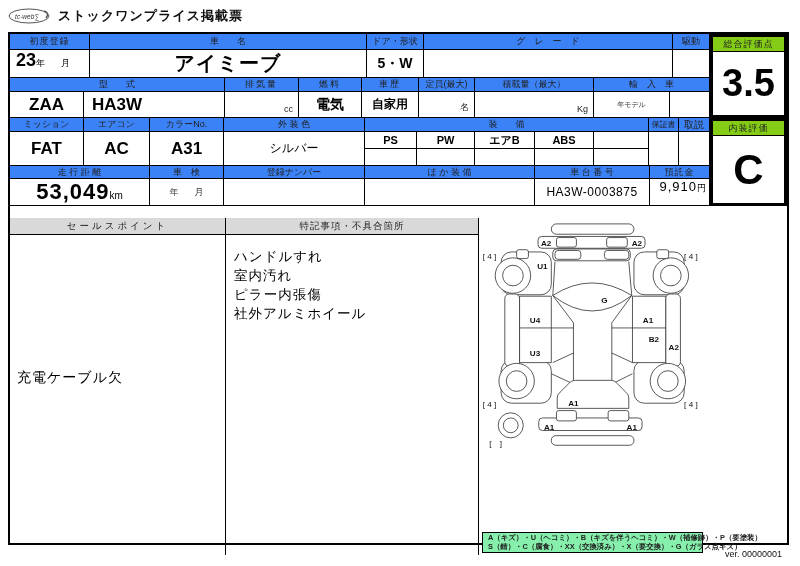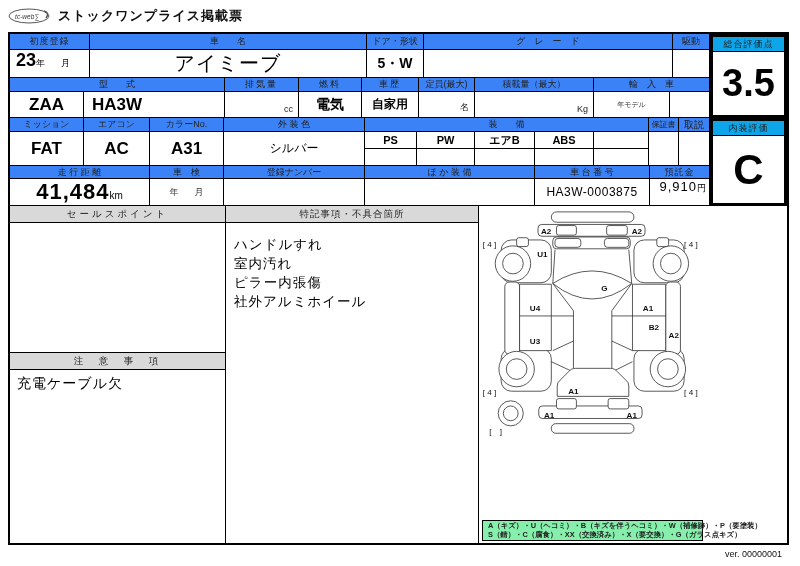--- a/index.html
+++ b/index.html
@@ -11,21 +11,21 @@
   .form { position:absolute; left:8px; top:32px; width:781px; height:513px; border:2px solid #000; background:#fff; }
 
   .trow { display:flex; width:700px; }
   .cell { border-right:1px solid #000; border-bottom:1px solid #000; display:flex; align-items:center; justify-content:center; overflow:hidden; }
   .hdr  { background:#3b82f6; font-size:9px; color:#222; }
   .ls1{letter-spacing:1px}.ls2{letter-spacing:2px}
 
   .h16{height:16px}.h28{height:28px}.h14{height:14px}.h26{height:26px}.h34{height:34px}.h13{height:13px}.h27{height:27px}.h17{height:17px}
 
   .v-big { font-size:17px; font-weight:600; }
-  .v-name { font-size:20px; font-weight:normal; letter-spacing:1px; }
+  .v-name { font-size:20px; font-weight:bold; letter-spacing:1px; }
   .v-door { font-size:14px; font-weight:bold; }
   .v-fuel { font-size:14px; font-weight:bold; }
   .v-hist { font-size:12px; font-weight:bold; }
   .v-sm   { font-size:11px; font-weight:600; }
   .v-color{ font-size:12px; }
   .unit-br { justify-content:flex-end; align-items:flex-end; font-size:9px; color:#222; padding:13px 5px 3px 0; }
   .tiny { font-size:7px; color:#333; }
 
   .regcell { align-items:baseline; justify-content:flex-start; padding-left:6px; }
   .regcell .big { font-size:18px; font-weight:bold; }
@@ -38,26 +38,26 @@
   .deposit { justify-content:flex-end; align-items:baseline; padding-right:3px; }
   .deposit .big { font-size:13px; letter-spacing:1px; }
   .deposit .u { font-size:9px; }
 
   .equip-group { display:flex; flex-direction:column; width:284px; }
   .equip-row { display:flex; height:17px; }
 
   .eval { position:absolute; left:700px; width:77px; border:3px solid #000; background:#fff; display:flex; flex-direction:column; }
   .eval-score { top:0; height:84px; }
   .eval-int { top:84px; height:88px; }
-  .elabel { height:15px; background:#0ea5e9; border-bottom:1px solid #000; font-size:9px; display:flex; align-items:center; justify-content:center; letter-spacing:1px; color:#222; flex:none; }
+  .elabel { height:15px; background:#84cc16; border-bottom:1px solid #000; font-size:9px; display:flex; align-items:center; justify-content:center; letter-spacing:1px; color:#222; flex:none; }
   .ebig { flex:1; display:flex; align-items:center; justify-content:center; font-weight:bold; }
   .eval-score .ebig { font-size:38px; }
   .eval-int .ebig { font-size:42px; }
 
-  .bodyrow { display:flex; height:337px; width:697px; }
+  .bodyrow { display:flex; height:337px; width:697px;margin-top:12px; }
   .col-left { width:216px; border-right:1px solid #000; display:flex; flex-direction:column; }
   .col-mid { width:253px; border-right:1px solid #000; display:flex; flex-direction:column; }
   .col-right { flex:1; position:relative; }
   .sec-hdr { background:#d9d9d9; border-bottom:1px solid #000; font-size:9.5px; letter-spacing:3px; color:#222; display:flex; align-items:center; justify-content:center; flex:none; }
   .sp-body { flex:none; height:129px; padding:4px 6px; font-size:13px; }
   .note-hdr { border-top:1px solid #000; height:18px; }
   .note-body { flex:1; padding:5px 7px; font-size:14px; letter-spacing:1px; }
   .rem-list { padding:12px 8px; }
   .rem-item { font-size:13.5px; line-height:19px; letter-spacing:1px; }
 
@@ -166,21 +166,21 @@
     <div class="cell hdr" style="width:140px">走 行 距 離</div>
     <div class="cell hdr" style="width:74px">車　検</div>
     <div class="cell hdr" style="width:141px">登録ナンバー</div>
     <div class="cell hdr" style="width:170px">ほ か 装 備</div>
     <div class="cell hdr" style="width:115px">車 台 番 号</div>
     <div class="cell hdr ls1" style="width:60px">預託金</div>
   </div>
 
   <div class="trow h27">
     <div class="cell mileage" style="width:140px">
-      <span class="big">41,484</span>
+      <span class="big">53,049</span>
       <span class="u">km</span>
     </div>
     <div class="cell" style="width:74px;font-size:9px;color:#333;gap:16px">
       <span>年</span>
       <span>月</span>
     </div>
     <div class="cell" style="width:141px"></div>
     <div class="cell" style="width:170px"></div>
     <div class="cell" style="width:115px;font-size:12px;letter-spacing:0.5px">HA3W-0003875</div>
     <div class="cell deposit" style="width:60px">
@@ -195,21 +195,20 @@
   </div>
   <div class="eval eval-int">
     <div class="elabel">内装評価</div>
     <div class="ebig">C</div>
   </div>
 
   <div class="bodyrow">
     <div class="col-left">
       <div class="sec-hdr h17">セールスポイント</div>
       <div class="sp-body"></div>
-      <div class="sec-hdr note-hdr">注　意　事　項</div>
       <div class="note-body">充電ケーブル欠</div>
     </div>
     <div class="col-mid">
       <div class="sec-hdr h17" style="letter-spacing:1px">特記事項・不具合箇所</div>
       <div class="rem-list">
         <div class="rem-item">ハンドルすれ</div>
         <div class="rem-item">室内汚れ</div>
         <div class="rem-item">ピラー内張傷</div>
         <div class="rem-item">社外アルミホイール</div>
       </div>

